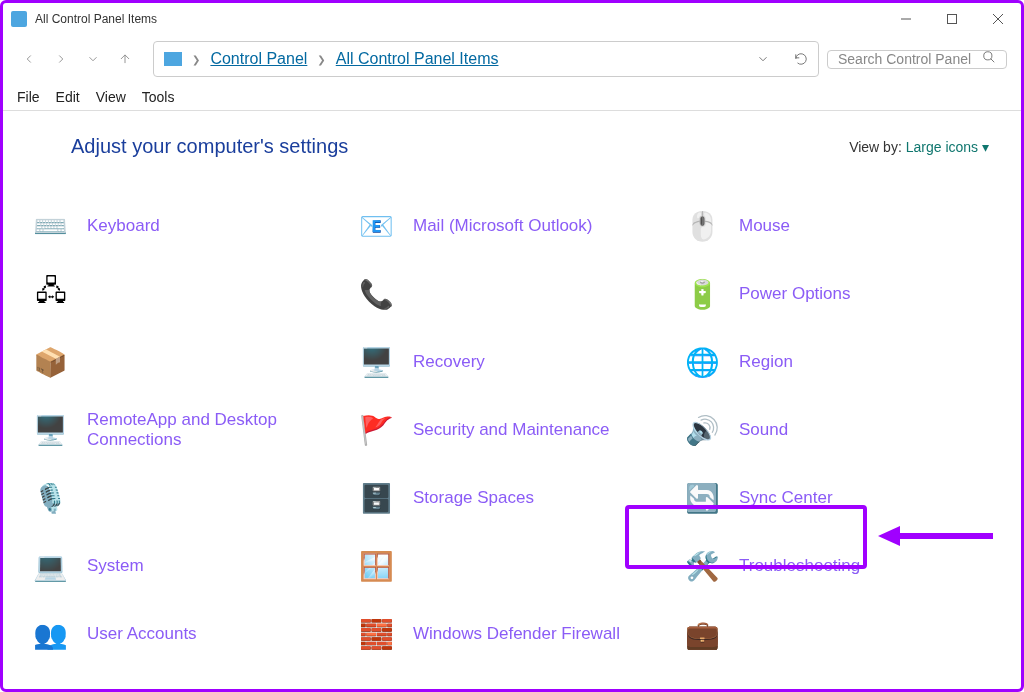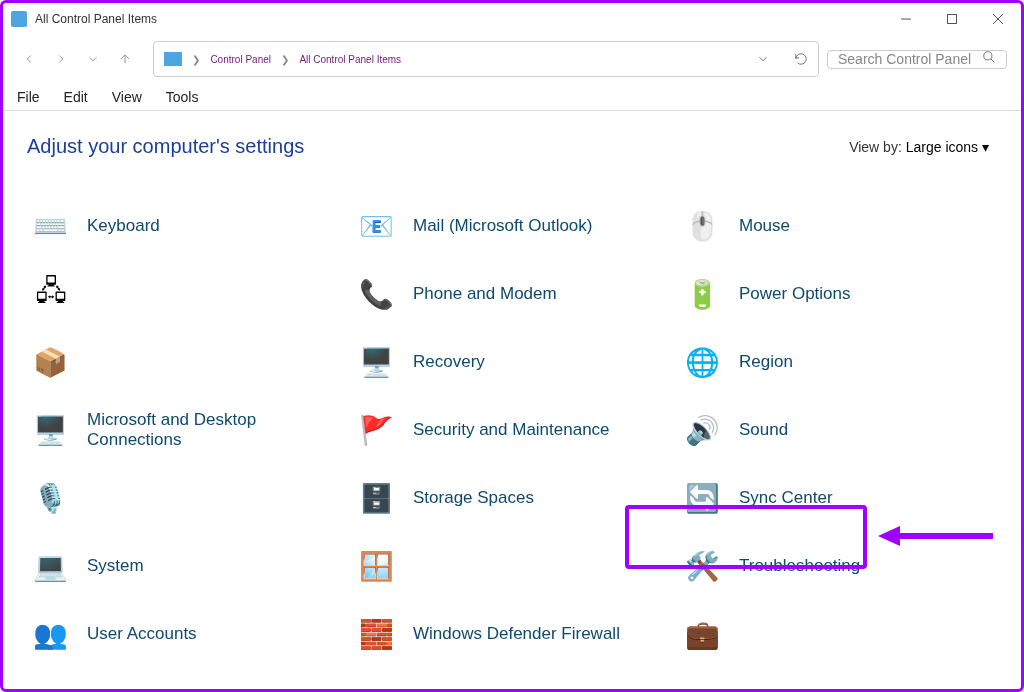--- a/index.html
+++ b/index.html
@@ -8,39 +8,39 @@
   .title-icon { width: 16px; height: 16px; background: #4da6e0; margin-right: 8px; flex-shrink: 0; border-radius: 2px; }
   .title-text { font-size: 12px; color: #333; flex-grow: 1; }
   .win-controls { display: flex; }
   .win-btn { width: 46px; height: 32px; display: flex; align-items: center; justify-content: center; color: #555; }
   .win-btn svg { width: 10px; height: 10px; }
   .toolbar-row { height: 48px; display: flex; align-items: center; padding: 0 14px; gap: 8px; }
   .nav-btn { width: 24px; height: 24px; display: flex; align-items: center; justify-content: center; color: #888; }
   .nav-btn svg { width: 14px; height: 14px; stroke: currentColor; stroke-width: 1.5; fill: none; }
   .address-bar { flex-grow: 1; height: 36px; border: 1px solid #ccc; border-radius: 4px; display: flex; align-items: center; padding: 0 10px; gap: 10px; margin-left: 8px; }
   .addr-icon { width: 18px; height: 14px; background: #4da6e0; flex-shrink: 0; }
-  .crumb { font-size: 10px; color: #701a75; white-space: nowrap; }
+  .crumb { font-size: 16px; color: #0369a1; white-space: nowrap; text-decoration: underline; }
   .crumb-sep { color: #888; font-size: 10px; }
   .addr-spacer { flex-grow: 1; }
   .addr-btn { color: #666; display:flex; align-items:center; }
   .addr-btn svg { width: 14px; height: 14px; stroke: currentColor; stroke-width: 1.5; fill: none; }
   .search-box { width: 180px; height: 19px; border: 1px solid #ccc; border-radius: 4px; display: flex; align-items: center; padding: 0 10px; color: #888; }
   .search-input { border: none; outline: none; font-size: 14px; color: #333; width: 100%; }
   .search-input::placeholder { color: #888; }
   .search-icon svg { width: 14px; height: 14px; stroke: #666; stroke-width: 1.5; fill: none; }
-  .menu-bar { height: 28px; display: flex; align-items: center; padding: 0 14px; gap: 24px; font-size: 14px; color: #222; border-bottom: 1px solid #ddd; }
+  .menu-bar { height: 28px; display: flex; align-items: center; padding: 0 14px; gap: 16px; font-size: 14px; color: #222; border-bottom: 1px solid #ddd; }
   .header-row { display: flex; align-items: center; justify-content: space-between; padding: 24px 32px 18px 24px; }
-  .header-title { color: #1a3e9c; font-size: 20px; }
+  .header-title { color: #1a3e9c; font-size: 20px; margin-left: 44px; }
   .view-by { font-size: 14px; color: #333; }
-  .view-by-val { color: #000000; }
+  .view-by-val { color: #0f766e; }
   .content-scroll { position: absolute; top: 198px; left: 0; right: 0; bottom: 3px; overflow-y: auto; }
   .items-grid { display: grid; grid-template-columns: repeat(3, 1fr); padding: 0 24px 24px 24px; row-gap: 18px; column-gap: 8px; }
   .item { display: flex; align-items: center; gap: 16px; padding: 4px; cursor: pointer; min-height: 50px; }
   .item-icon { width: 40px; height: 40px; flex-shrink: 0; display: flex; align-items: center; justify-content: center; font-size: 28px; }
-  .item-label { color: #0c4a6e; font-size: 17px; line-height: 1.2; }
+  .item-label { color: #8b5cf6; font-size: 17px; line-height: 1.2; }
   .highlight-box { position: absolute; border: 4px solid #a000ff; border-radius: 4px; pointer-events: none; }
   .arrow { position: absolute; pointer-events: none; }
   
   ::-webkit-scrollbar { width: 14px; }
   ::-webkit-scrollbar-thumb { background: #999; border-radius: 7px; border: 3px solid #fff; }
 </style>
 </head>
 <body>
 
 <div class="titlebar">
@@ -148,40 +148,39 @@
       </div>
       <div class="item">
         <div class="item-icon">🖱️</div>
         <div class="item-label">Mouse</div>
       </div>
       <div class="item">
         <div class="item-icon">🖧</div>
       </div>
       <div class="item">
         <div class="item-icon">📞</div>
-        <div class="item-label">Phone and Modem</div>
       </div>
       <div class="item">
         <div class="item-icon">🔋</div>
         <div class="item-label">Power Options</div>
       </div>
       <div class="item">
         <div class="item-icon">📦</div>
       </div>
       <div class="item">
         <div class="item-icon">🖥️</div>
         <div class="item-label">Recovery</div>
       </div>
       <div class="item">
         <div class="item-icon">🌐</div>
         <div class="item-label">Region</div>
       </div>
       <div class="item">
         <div class="item-icon">🖥️</div>
-        <div class="item-label">Microsoft and Desktop Connections</div>
+        <div class="item-label">RemoteApp and Desktop Connections</div>
       </div>
       <div class="item">
         <div class="item-icon">🚩</div>
         <div class="item-label">Security and Maintenance</div>
       </div>
       <div class="item">
         <div class="item-icon">🔊</div>
         <div class="item-label">Sound</div>
       </div>
       <div class="item">

